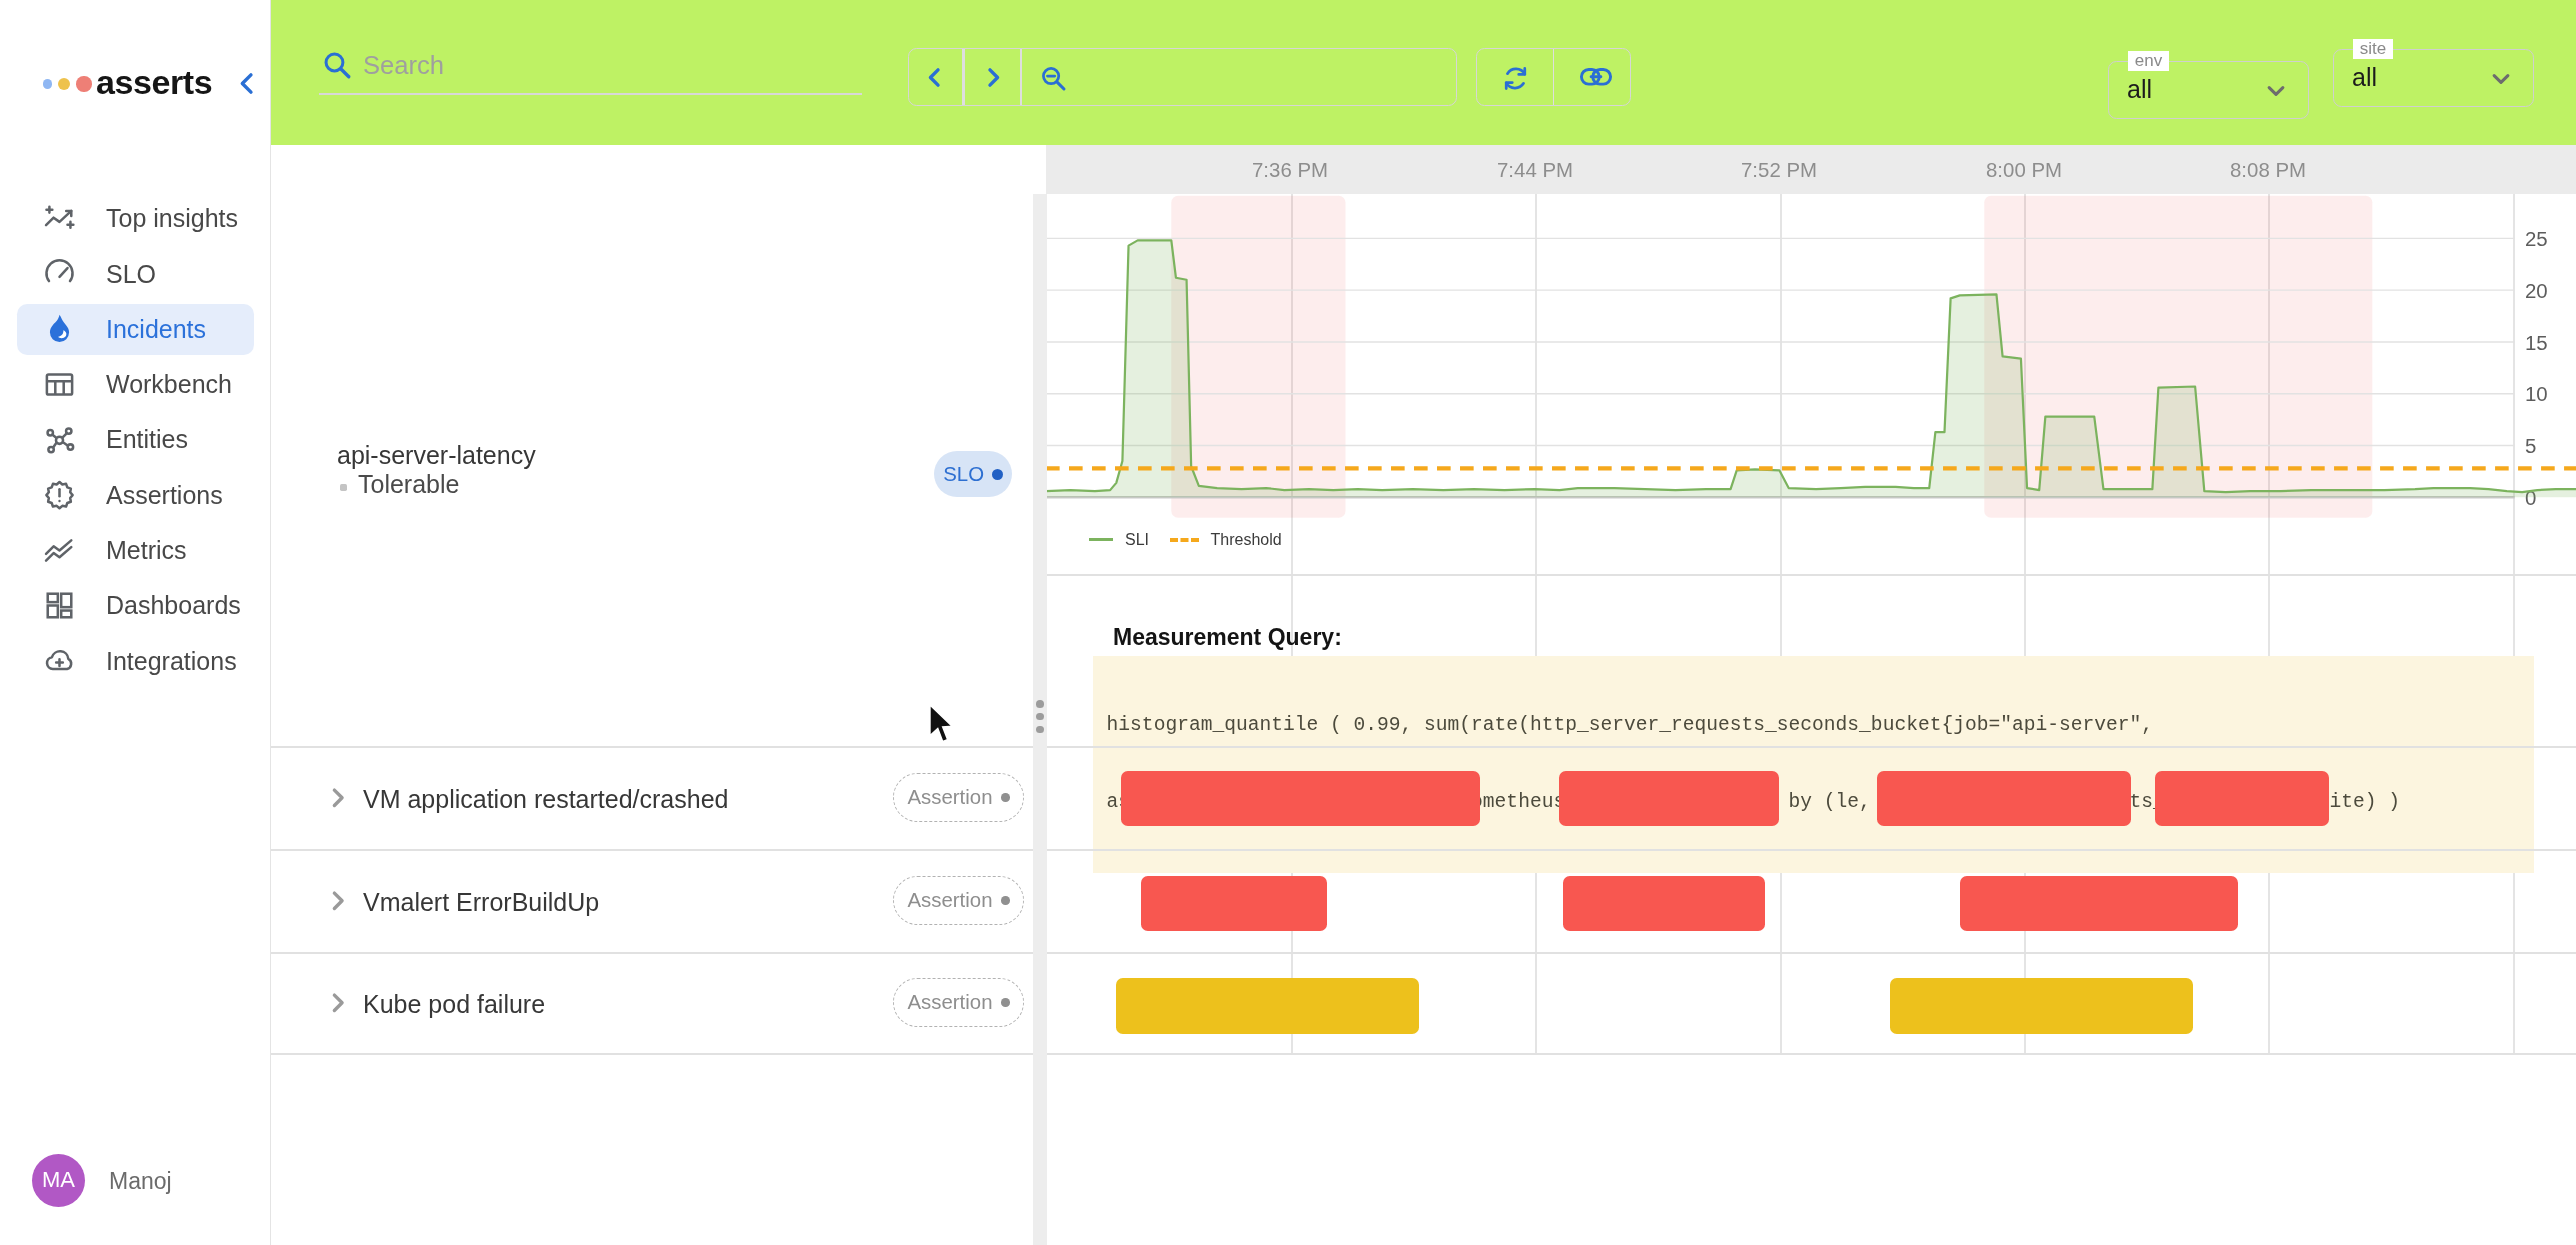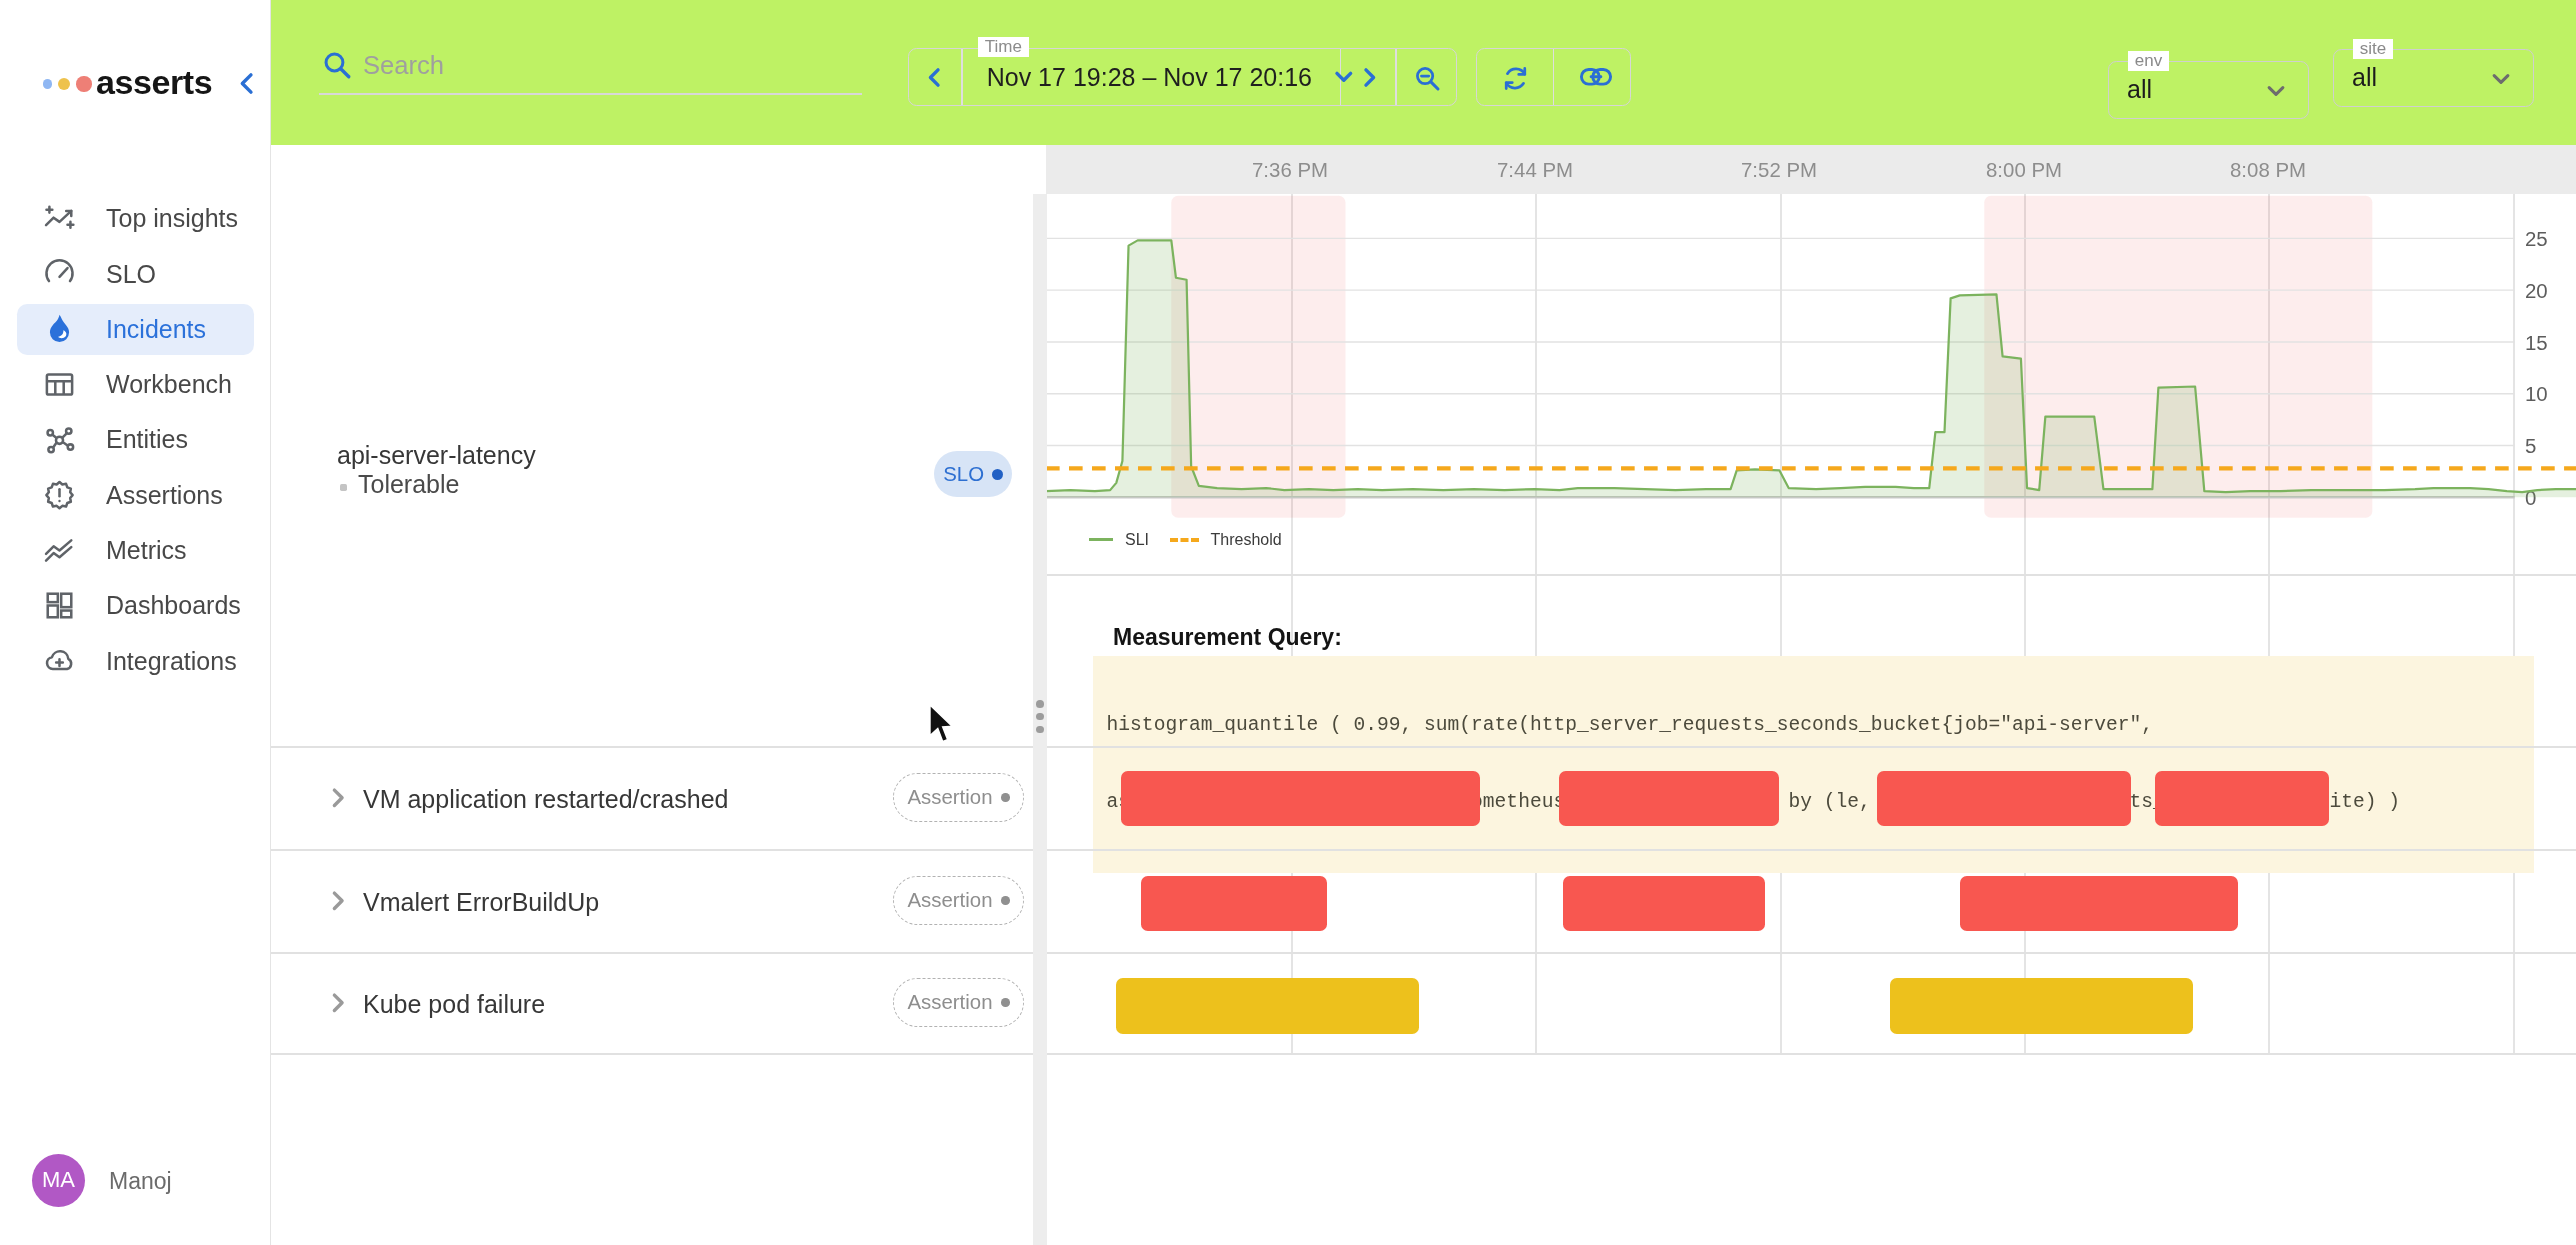--- a/index.html
+++ b/index.html
@@ -198,27 +198,20 @@
       <input class="search-input" placeholder="Search" style="">
     </div>
 
     <div class="time-group">
       <div class="tg-seg" style="width:53px">
         <span class="icon-btn-28"><svg viewBox="0 0 32 32" width="27" height="27">
               <path d="M19 7 L10 16 L19 25" fill="none" stroke="currentColor" stroke-width="4" stroke-linecap="round" stroke-linejoin="round"></path>
             </svg></span>
       </div>
       <div class="tg-divider"></div>
-      <div class="time-field">
-        <span class="time-float-label">Time</span>
-        <span class="time-value">Nov 17 19:28 – Nov 17 20:16</span>
-        <span class="time-caret"><svg viewBox="0 0 30 30" width="25.6" height="25.6">
-              <path d="M7 11 l8 8 8-8" fill="none" stroke="currentColor" stroke-width="4" stroke-linecap="round" stroke-linejoin="round"></path>
-            </svg></span>
-      </div>
       <div class="tg-divider"></div>
       <div class="tg-seg" style="width:55px">
         <span class="icon-btn-28"><svg viewBox="0 0 32 32" width="27" height="27">
               <path d="M13 7 L22 16 L13 25" fill="none" stroke="currentColor" stroke-width="4" stroke-linecap="round" stroke-linejoin="round"></path>
             </svg></span>
       </div>
       <div class="tg-divider"></div>
       <div class="tg-seg" style="width:60px">
         <span class="icon-btn-28"><svg viewBox="0 0 36 36" width="29" height="29">
               <circle cx="15" cy="15" r="9.5" fill="none" stroke="currentColor" stroke-width="3.4"></circle>

